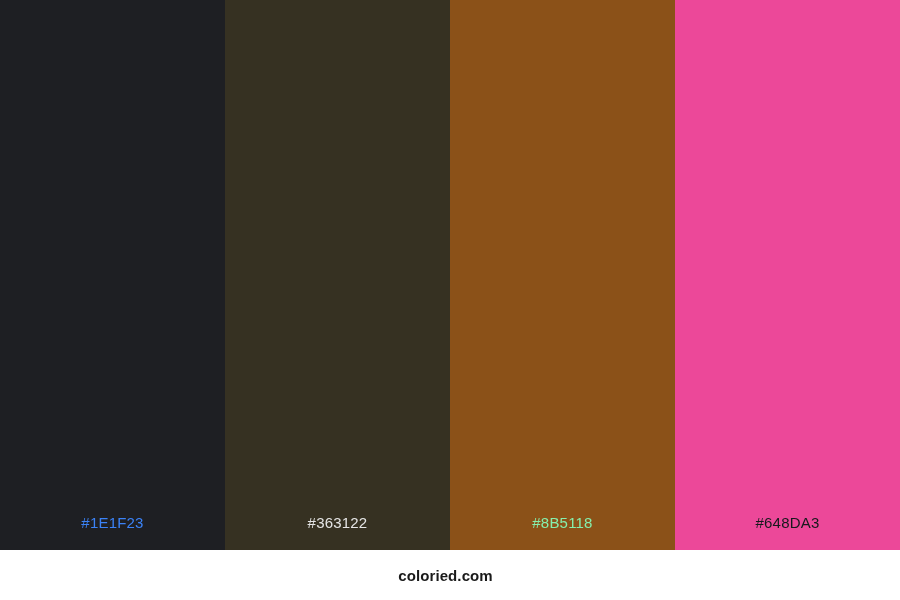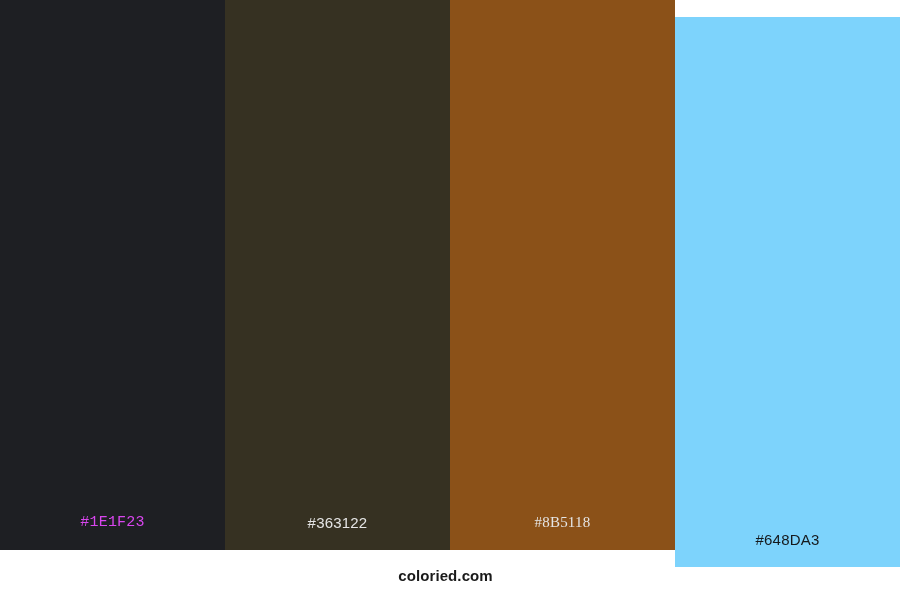--- a/index.html
+++ b/index.html
@@ -60,33 +60,33 @@
   }
 </style>
 </head>
 <body style="background-color: rgb(255, 255, 255);">
 
 <div id="palette-page">
 
   <div id="swatch-strip">
 
     <div class="swatch" style="background-color: rgb(30, 31, 35);">
-      <span class="swatch-label" style="color: #d946ef; font-family: Liberation Mono, monospace;">#1E1F23</span>
+      <span class="swatch-label" style="color: #3b82f6;">#1E1F23</span>
     </div>
 
     <div class="swatch" style="background-color: rgb(54, 49, 34);">
       <span class="swatch-label" style="color: #e5e5e5;">#363122</span>
     </div>
 
     <div class="swatch" style="background-color: rgb(139, 81, 24);">
-      <span class="swatch-label" style="color: #e5e5e5; font-family: Liberation Serif, serif;">#8B5118</span>
+      <span class="swatch-label" style="color: #86efac;">#8B5118</span>
     </div>
 
 
-    <div class="swatch" style="background-color: #7dd3fc; margin-top: 17px;">
+    <div class="swatch" style="background-color: #ec4899;">
       <span class="swatch-label" style="color: rgb(21, 25, 28);">#648DA3</span>
     </div>
 
   </div>
 
   <div id="footer-bar">
     <span id="site-credit" style="color: rgb(26, 26, 26);">coloried.com</span>
   </div>
 
 </div>

